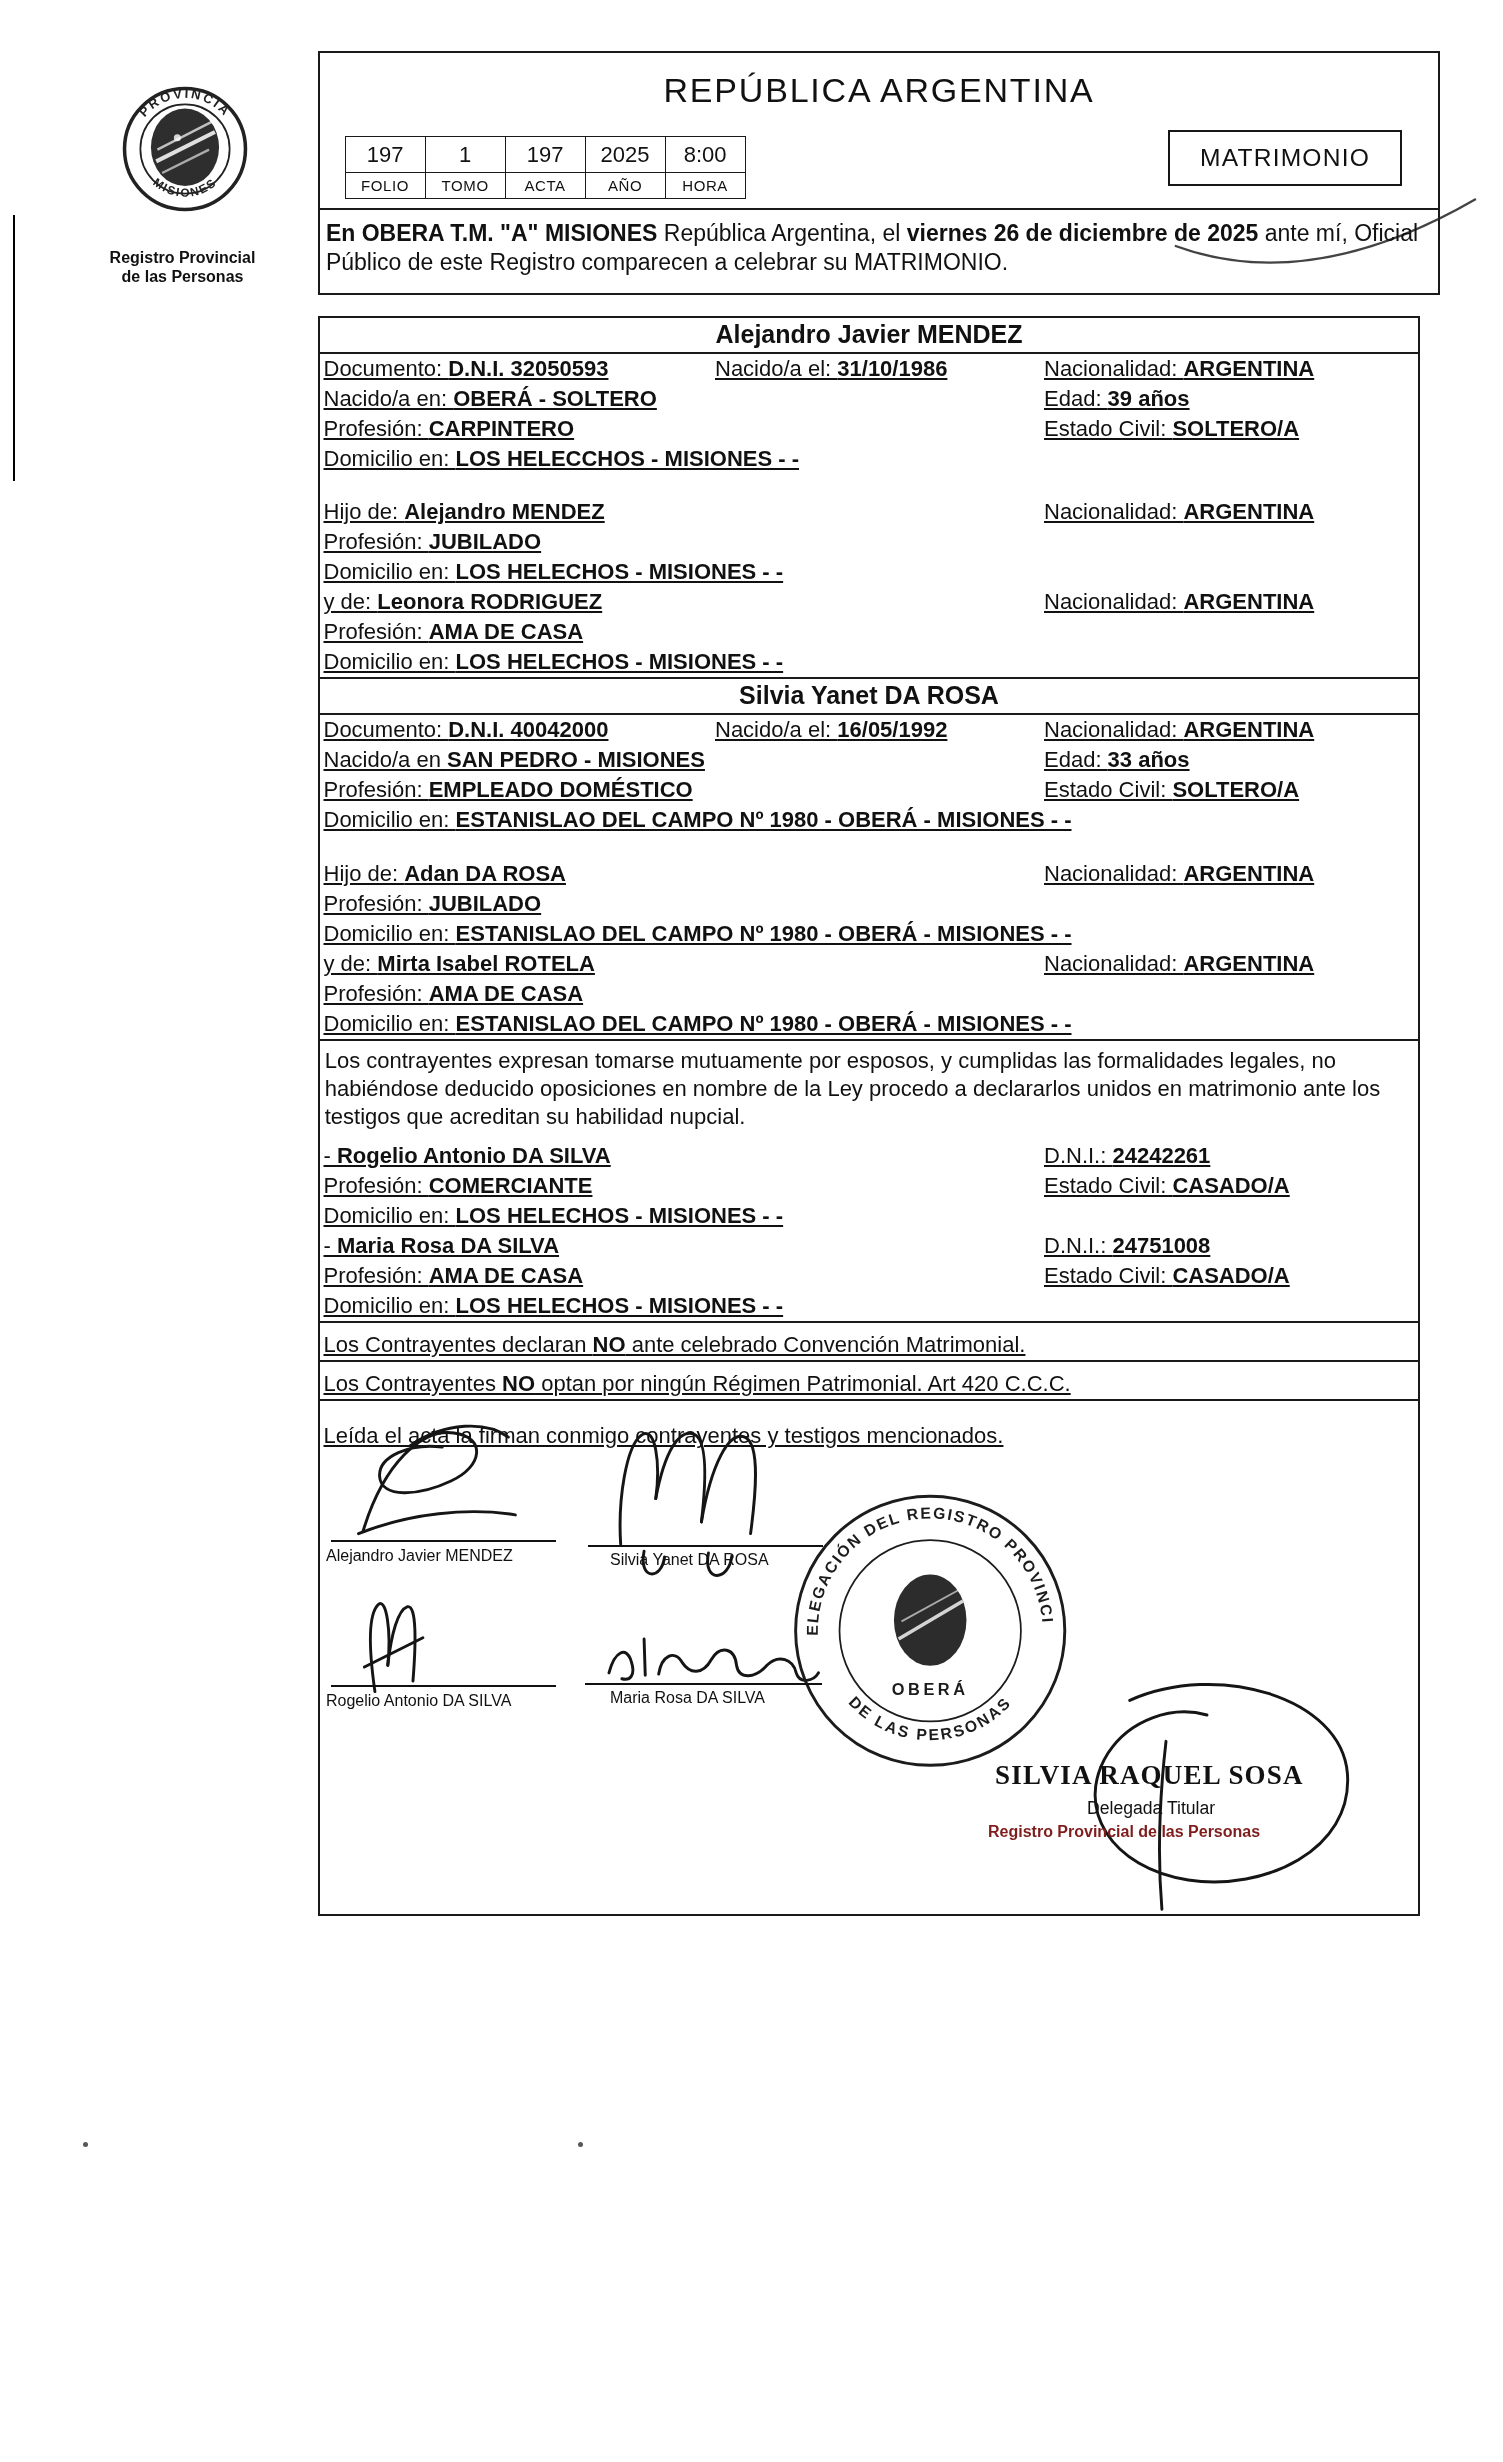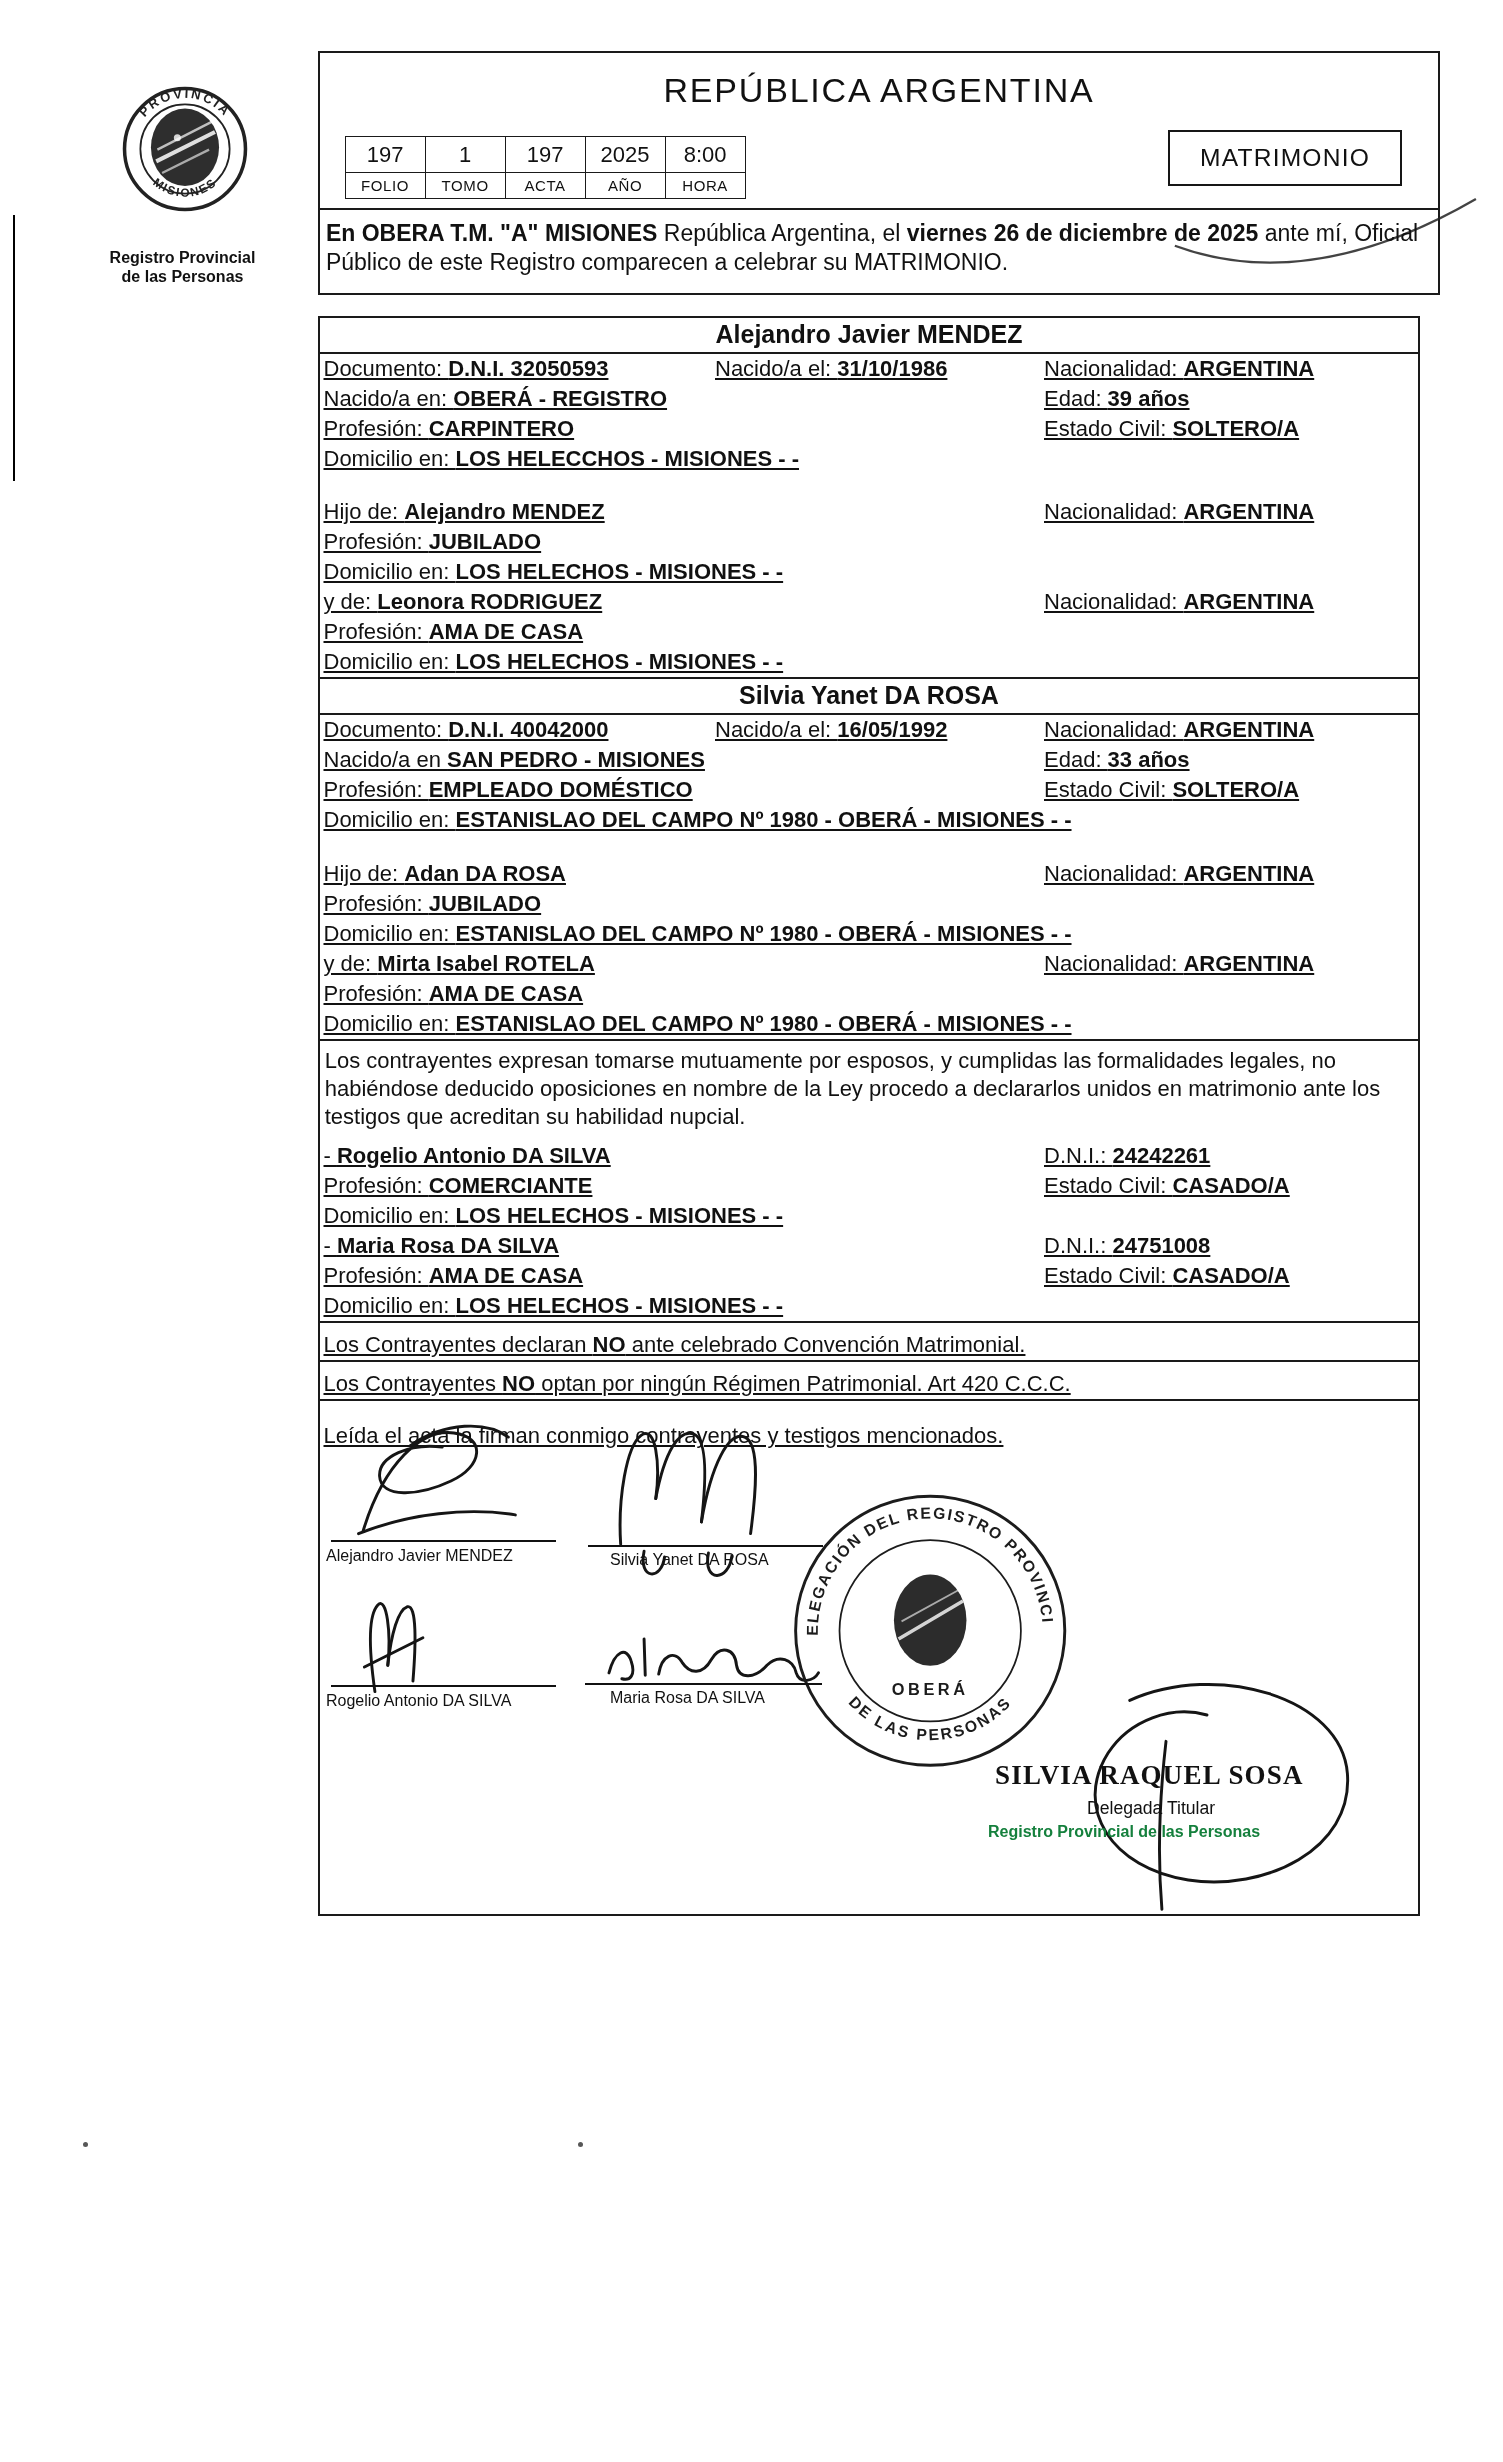--- a/index.html
+++ b/index.html
@@ -56,21 +56,21 @@
   .sig-line4 { left:585px; top:1683px; width:237px; }
   .sig-label { position:absolute; font-size:16px; white-space:nowrap; }
   .sig-label1 { left:326px; top:1547px; }
   .sig-label2 { left:610px; top:1551px; }
   .sig-label3 { left:326px; top:1692px; }
   .sig-label4 { left:610px; top:1689px; }
 
   .officer-name { position:absolute; left:995px; top:1760px; font-family:"Liberation Serif", serif;
     font-size:27px; font-weight:bold; letter-spacing:1.2px; white-space:nowrap; }
   .officer-title { position:absolute; left:1087px; top:1798px; font-size:17.6px; white-space:nowrap; }
-  .officer-office { position:absolute; left:988px; top:1823px; font-size:16px; font-weight:600; color:#15803d;
+  .officer-office { position:absolute; left:988px; top:1823px; font-size:16px; font-weight:600; color:#7f1d1d;
     white-space:nowrap; }
 </style>
 </head>
 <body>
 
 <div class="page">
 
   <div class="scan-line"></div>
   <div class="dot dot1"></div>
   <div class="dot dot2"></div>
@@ -134,21 +134,21 @@
 
   <div class="boxB">
     <div class="rows">
         <div class="sec-header">Alejandro Javier MENDEZ</div>
         <div class="row">
           <span class="cell" style="left: 3.5px;"><span>Documento: </span><span class="b">D.N.I. 32050593</span></span>
           <span class="cell" style="left: 395px;"><span>Nacido/a el: </span><span class="b">31/10/1986</span></span>
           <span class="cell" style="left: 724px;"><span>Nacionalidad: </span><span class="b">ARGENTINA</span></span>
         </div>
         <div class="row">
-          <span class="cell" style="left: 3.5px;"><span>Nacido/a en: </span><span class="b">OBERÁ - REGISTRO</span></span>
+          <span class="cell" style="left: 3.5px;"><span>Nacido/a en: </span><span class="b">OBERÁ - SOLTERO</span></span>
           <span class="cell" style="left: 724px;"><span>Edad: </span><span class="b">39 años</span></span>
         </div>
         <div class="row">
           <span class="cell" style="left: 3.5px;"><span>Profesión: </span><span class="b">CARPINTERO</span></span>
           <span class="cell" style="left: 724px;"><span>Estado Civil: </span><span class="b">SOLTERO/A</span></span>
         </div>
         <div class="row">
           <span class="cell" style="left: 3.5px;"><span>Domicilio en: </span><span class="b">LOS HELECCHOS - MISIONES - -</span></span>
         </div>
         <div class="row gap">

